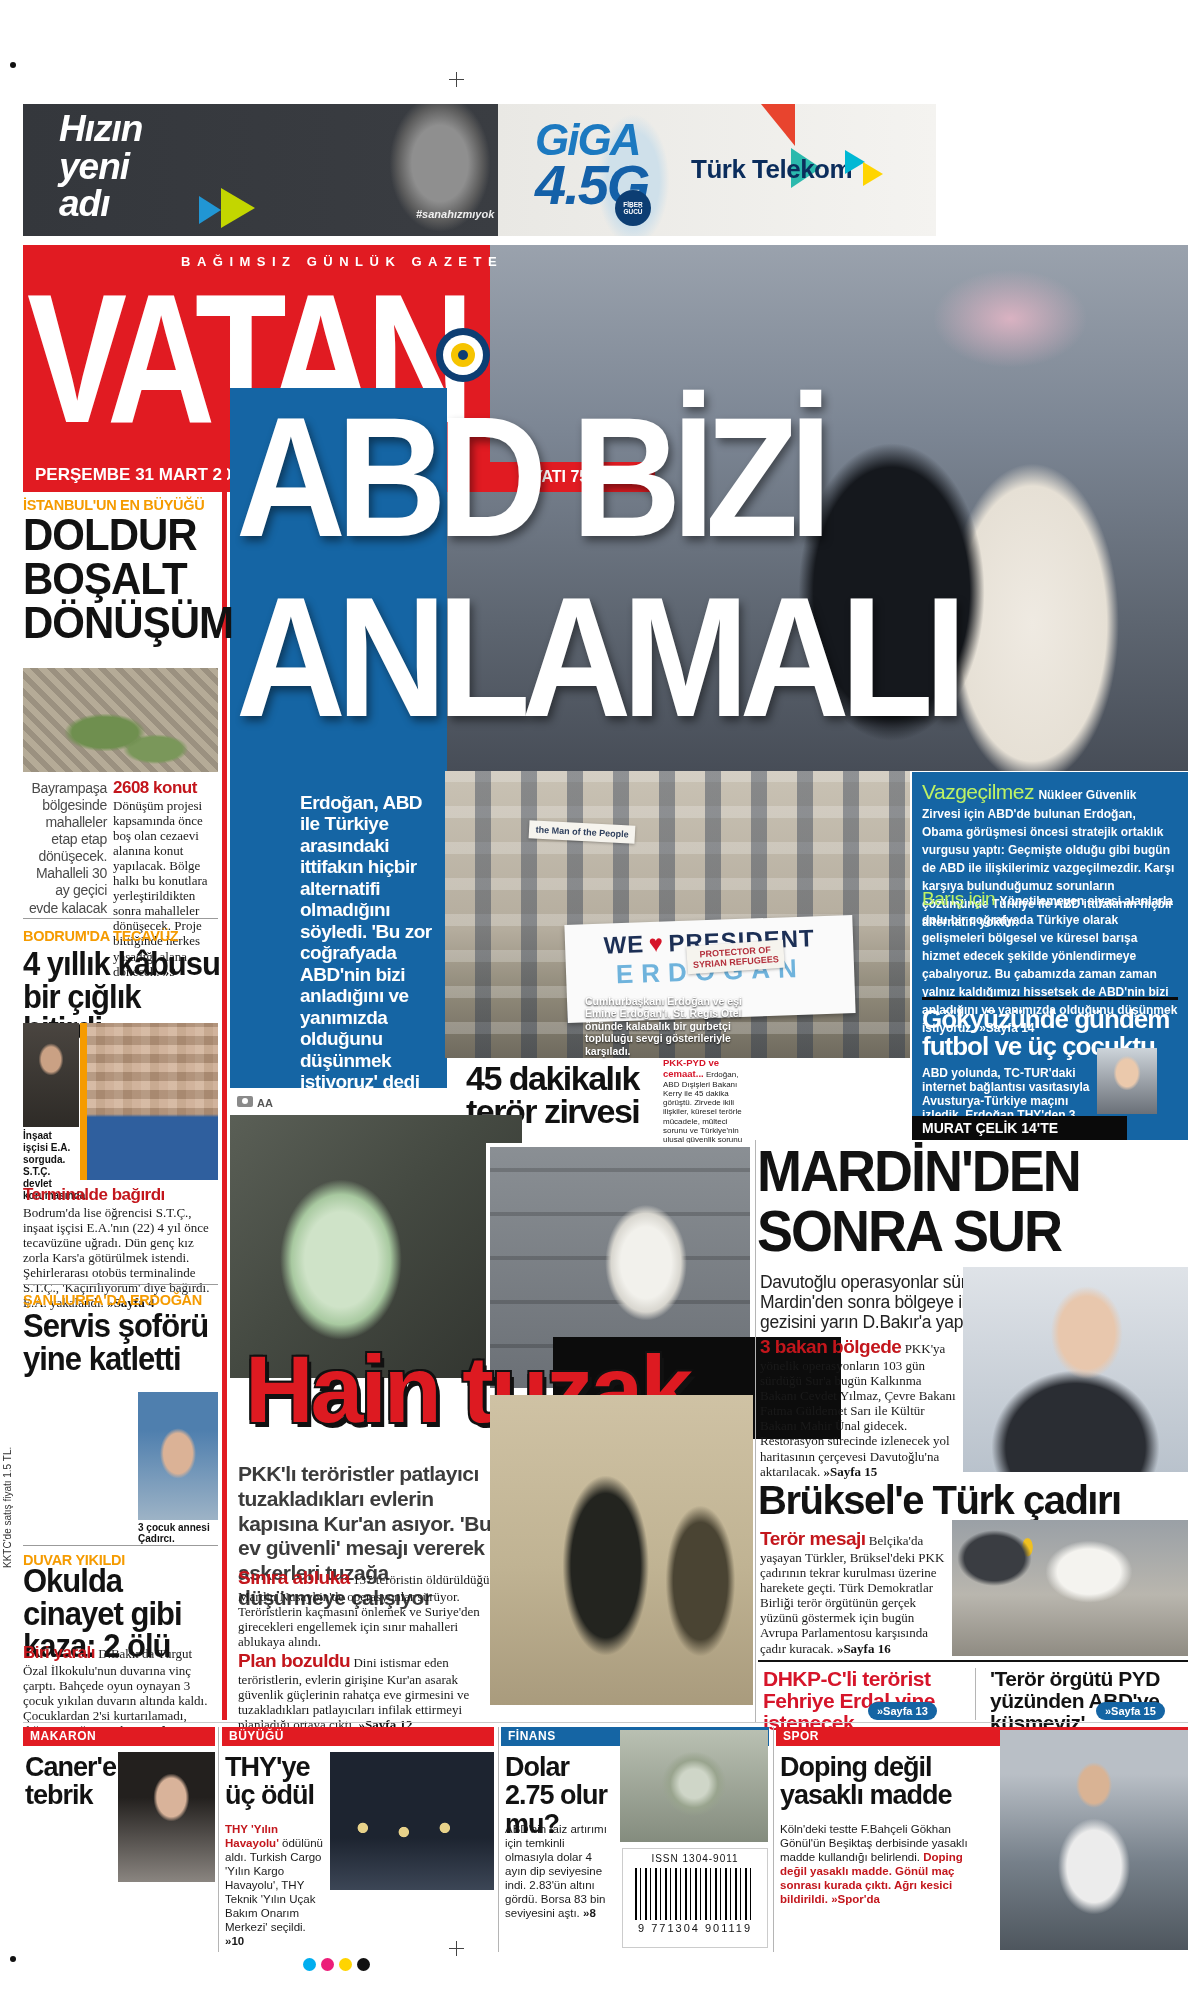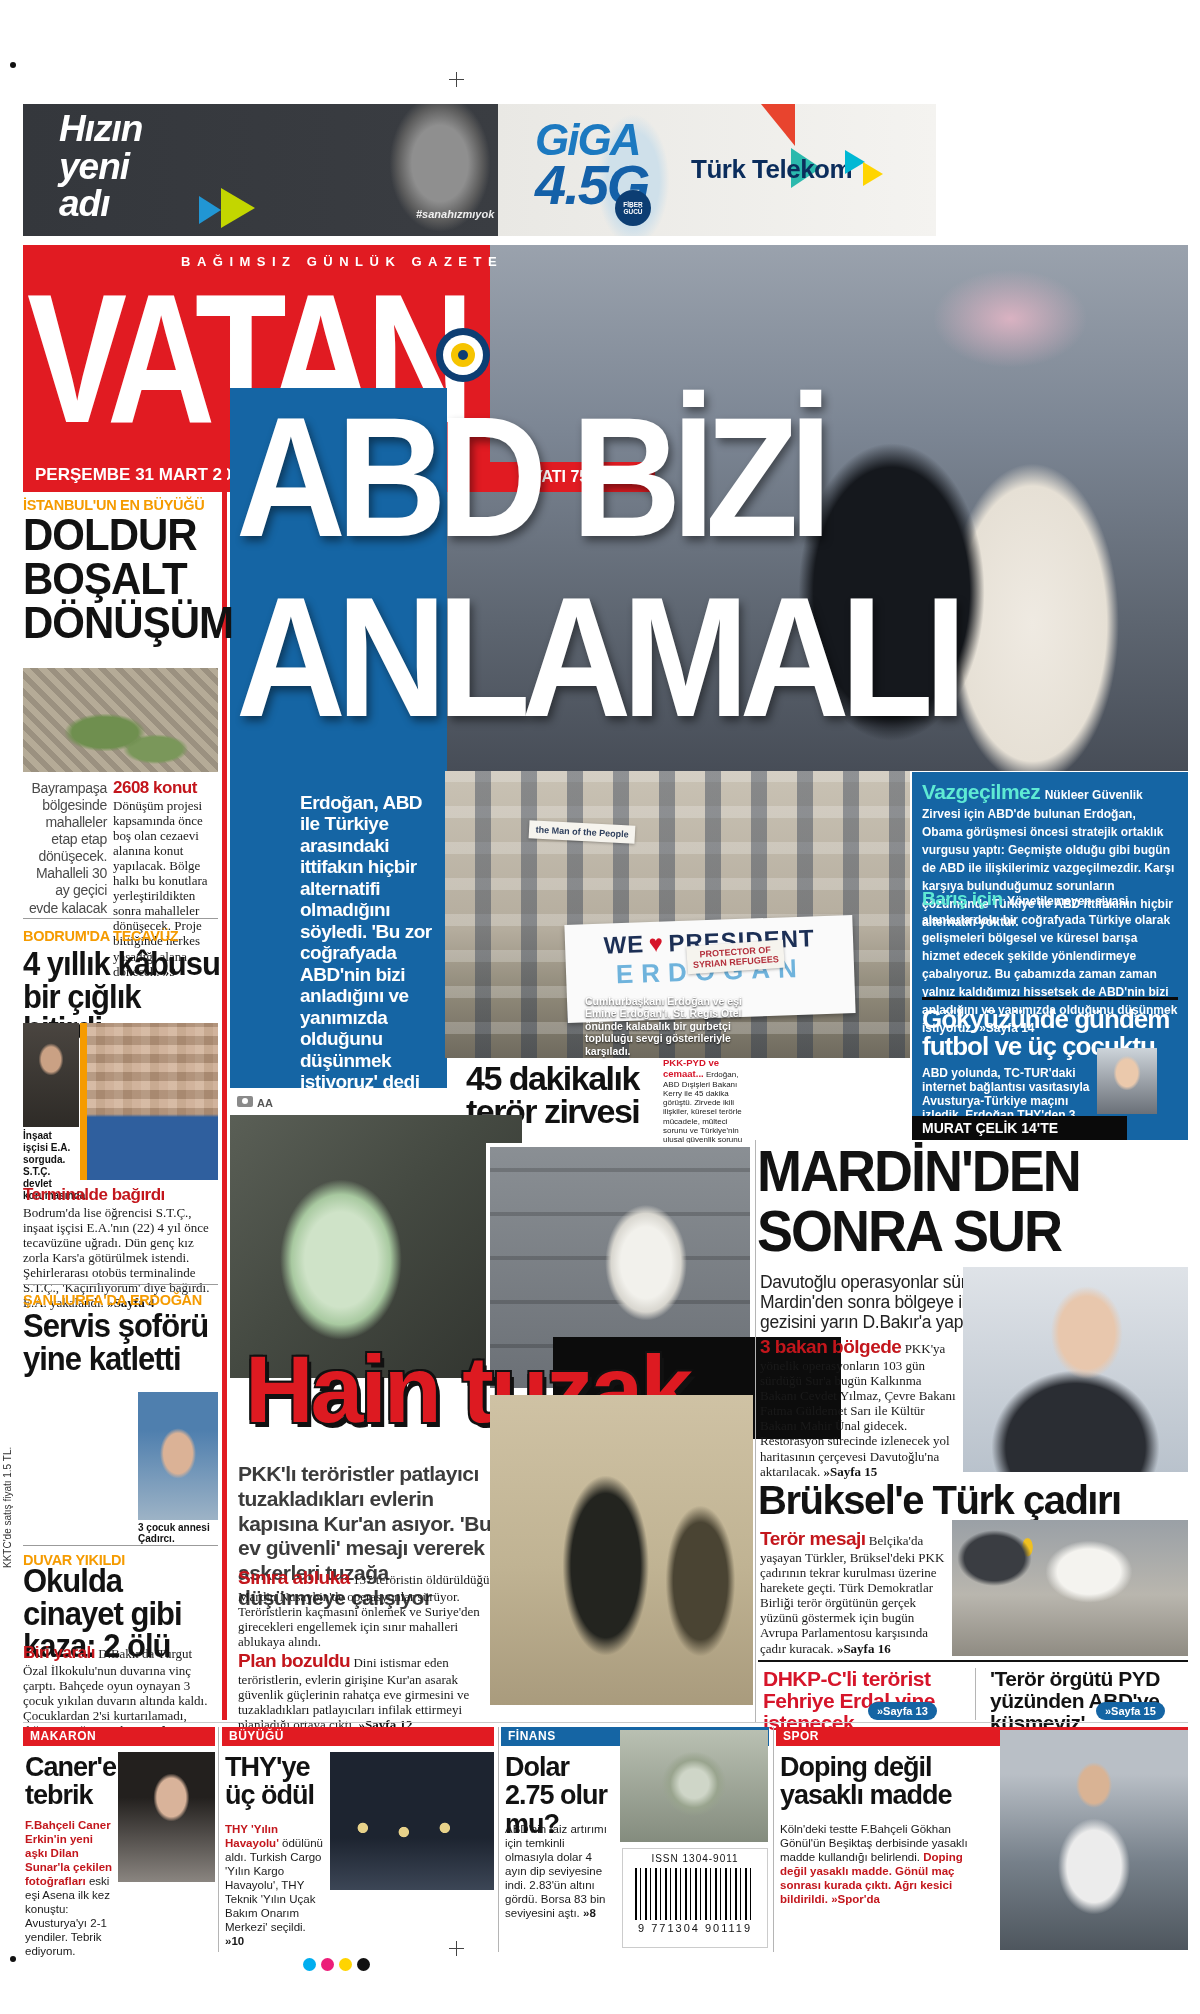--- a/index.html
+++ b/index.html
@@ -52,21 +52,21 @@
      linear-gradient(180deg,#c9c2b4 0%,#b5ad9e 55%,#8e8878 78%,#6f6a5e 100%);}
   #we-banner{position:absolute;left:26%;top:52%;width:62%;height:34%;background:#fafafa;transform:rotate(-2deg);
      box-shadow:0 2px 5px rgba(0,0,0,.35);text-align:center;padding-top:8px;box-sizing:border-box;}
   #we-banner .l1{font-size:24px;font-weight:bold;color:#1c2f55;letter-spacing:1px;}
   #we-banner .heart{color:#d6152a;}
   #we-banner .l2{font-size:26px;font-weight:bold;color:#6fb3dc;letter-spacing:8px;}
   .placard{position:absolute;background:#f6f4ee;color:#30415e;font-weight:bold;text-align:center;box-shadow:0 1px 3px rgba(0,0,0,.3);}
   #cap-protest{left:585px;top:995px;width:172px;color:#fff;font-weight:bold;font-size:10.5px;line-height:1.18;text-shadow:0 1px 2px rgba(0,0,0,.8);}
   
   #bluebox{left:912px;top:772px;width:276px;height:368px;background:#1565a4;color:#fff;}
-  .ylead{color:#5eead4;font-weight:bold;font-size:21px;letter-spacing:-.5px;}
+  .ylead{color:#bef264;font-weight:normal;font-size:21px;letter-spacing:-.5px;}
   .bluebody{font-size:12px;font-weight:bold;line-height:1.18;color:#fff;}
   #bb-div{position:absolute;left:10px;top:225px;width:256px;height:3px;background:#0a0a0a;}
   #bb-hl{position:absolute;left:10px;top:234px;width:256px;font-size:26px;font-weight:bold;letter-spacing:-1px;line-height:1.05;color:#fff;}
   #ph-murat{left:185px;top:276px;width:60px;height:66px;background:
      radial-gradient(22px 28px at 50% 38%,#ebc9ac 0 48%,rgba(235,201,172,0) 62%),
      linear-gradient(180deg,#cdd4da 0%,#6a7078 100%);}
   #bb-byline{position:absolute;left:0;top:344px;width:205px;height:24px;background:#0a0a0a;color:#fff;font-weight:bold;font-size:14px;line-height:24px;padding-left:10px;}
   
   #summit-hl{left:466px;top:1062px;width:290px;font-size:34px;font-weight:bold;letter-spacing:-1.5px;line-height:.98;color:#111;}
   #summit-txt{left:663px;top:1058px;width:90px;font-size:8px;line-height:1.15;color:#222;}
@@ -360,24 +360,20 @@
   <div class="abs badge" style="left:1096px;top:1702px;">»Sayfa 15</div>
 
   <div class="abs" style="left:23px;top:1722px;width:1165px;height:1px;background:#c9c9c9;"></div>
   <div class="abs vgray" style="left:218px;top:1727px;height:225px;"></div>
   <div class="abs vgray" style="left:498px;top:1727px;height:225px;"></div>
   <div class="abs vgray" style="left:773px;top:1727px;height:225px;"></div>
 
   <div class="abs seclabel" style="left:23px;top:1727px;width:192px;background:#e11b22;">MAKARON</div>
   <div class="abs bothl" style="left:25px;top:1753px;width:95px;">Caner'e tebrik</div>
   <div id="ph-dilan" class="abs"></div>
-  <div class="abs bottxt" style="left:25px;top:1818px;width:90px;">
-    <span class="botred">F.Bahçeli Caner Erkin'in yeni aşkı Dilan Sunar'la çekilen fotoğrafları</span>
-    <span>eski eşi Asena ilk kez konuştu: Avusturya'yı 2-1 yendiler. Tebrik ediyorum.</span>
-  </div>
 
   <div class="abs seclabel" style="left:222px;top:1727px;width:272px;background:#e11b22;">BÜYÜĞÜ</div>
   <div class="abs bothl" style="left:225px;top:1753px;width:105px;">THY'ye üç ödül</div>
   <div id="ph-awards" class="abs"></div>
   <div class="abs bottxt" style="left:225px;top:1822px;width:100px;">
     <span class="botred">THY 'Yılın Havayolu'</span>
     <span>ödülünü aldı. Turkish Cargo 'Yılın Kargo Havayolu', THY Teknik 'Yılın Uçak Bakım Onarım Merkezi' seçildi.</span>
     <span class="b">»10</span>
   </div>
 

